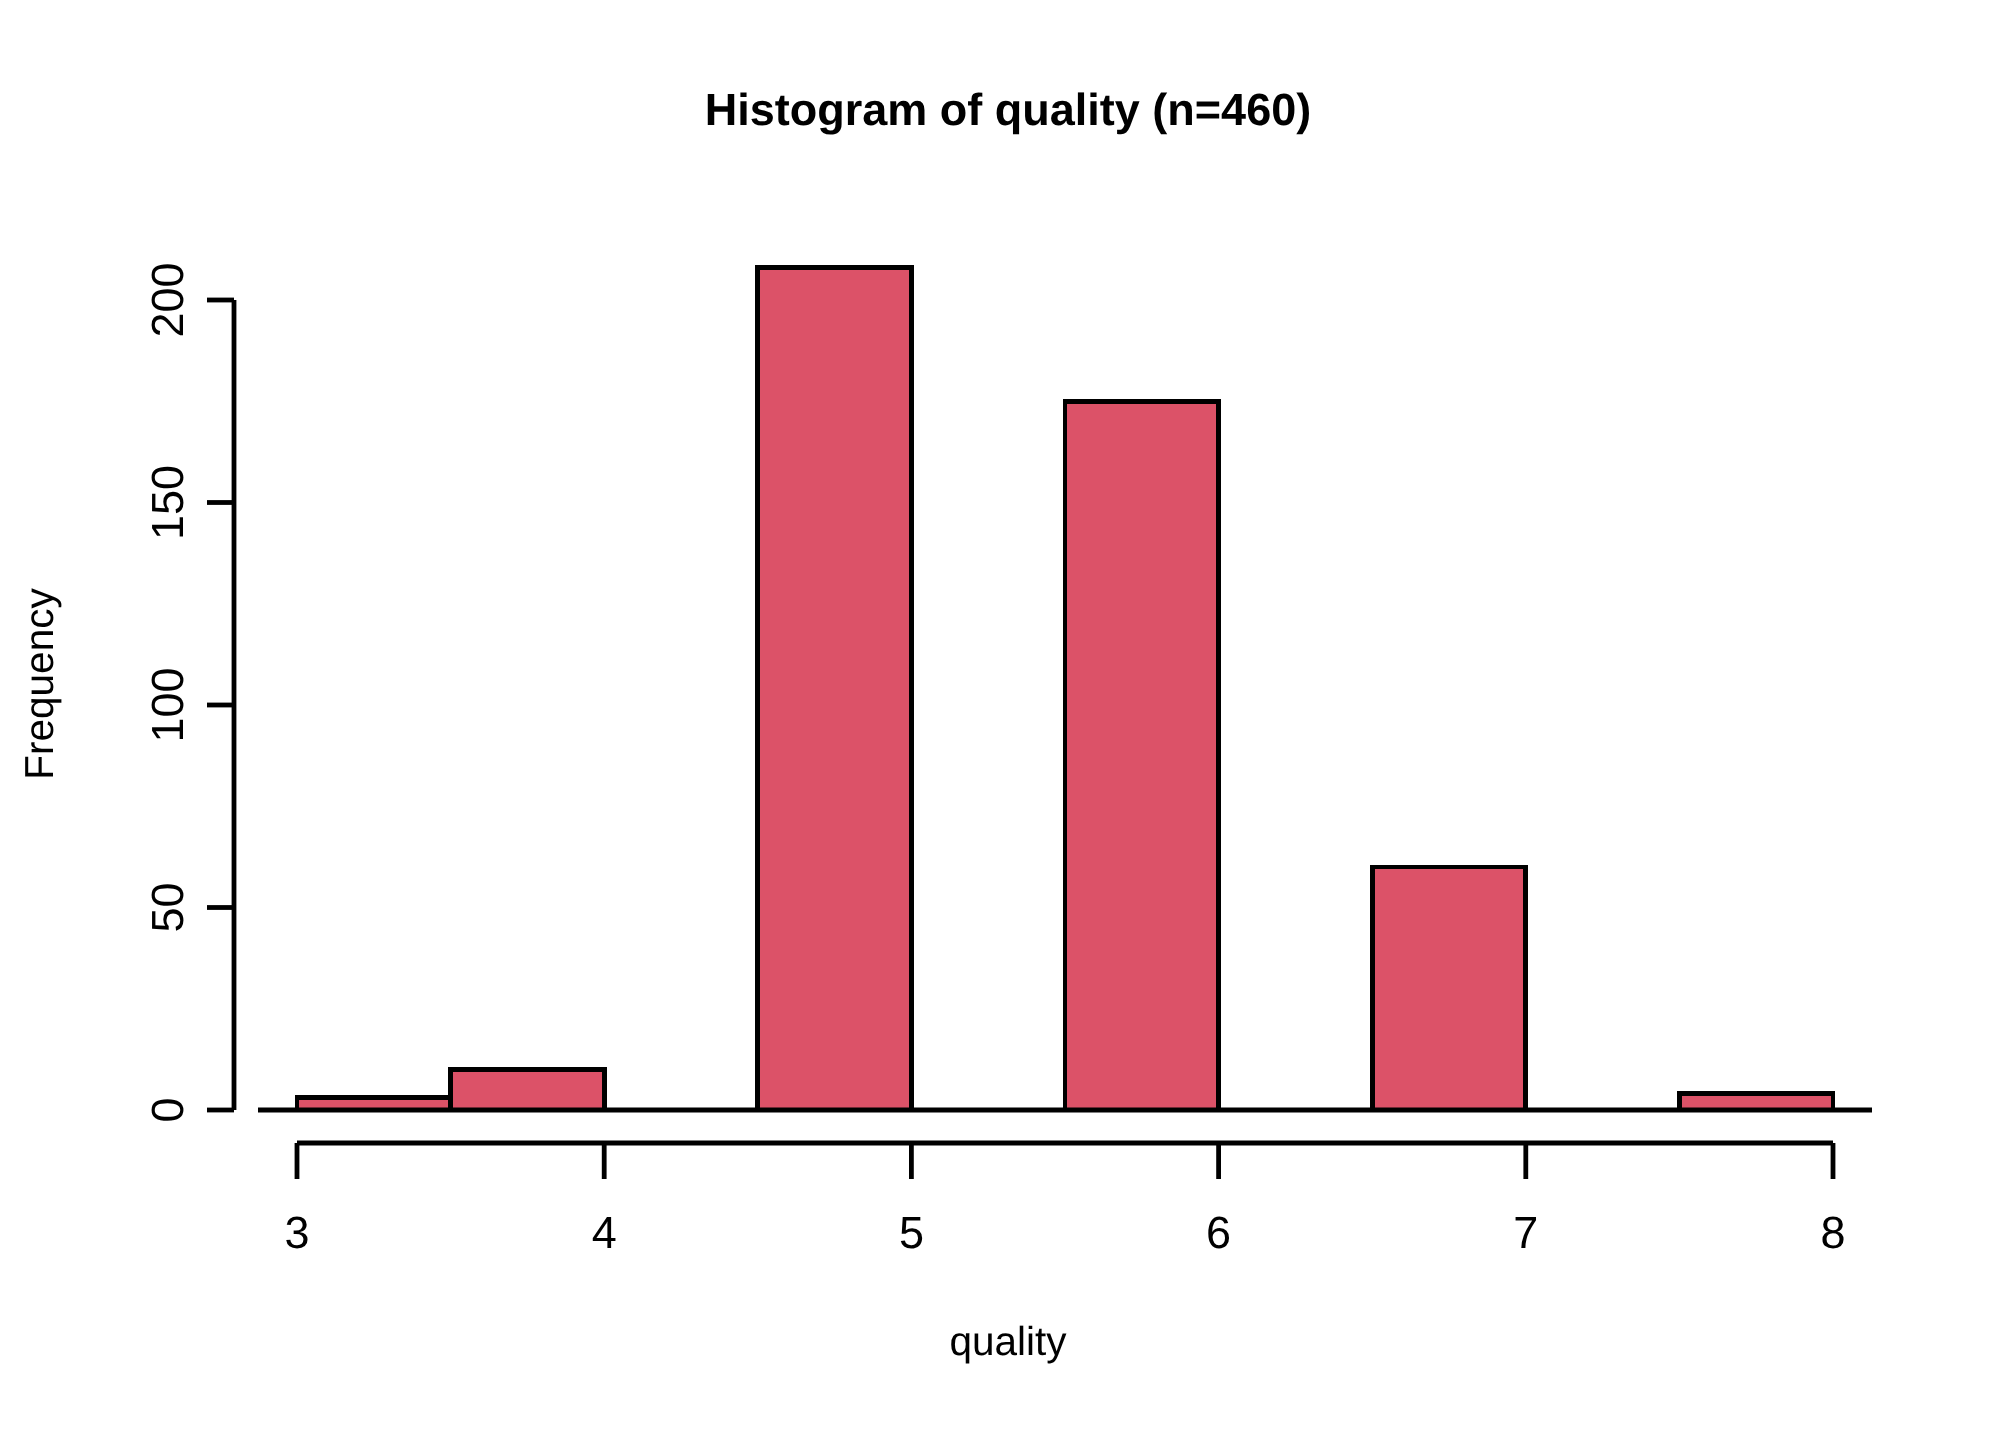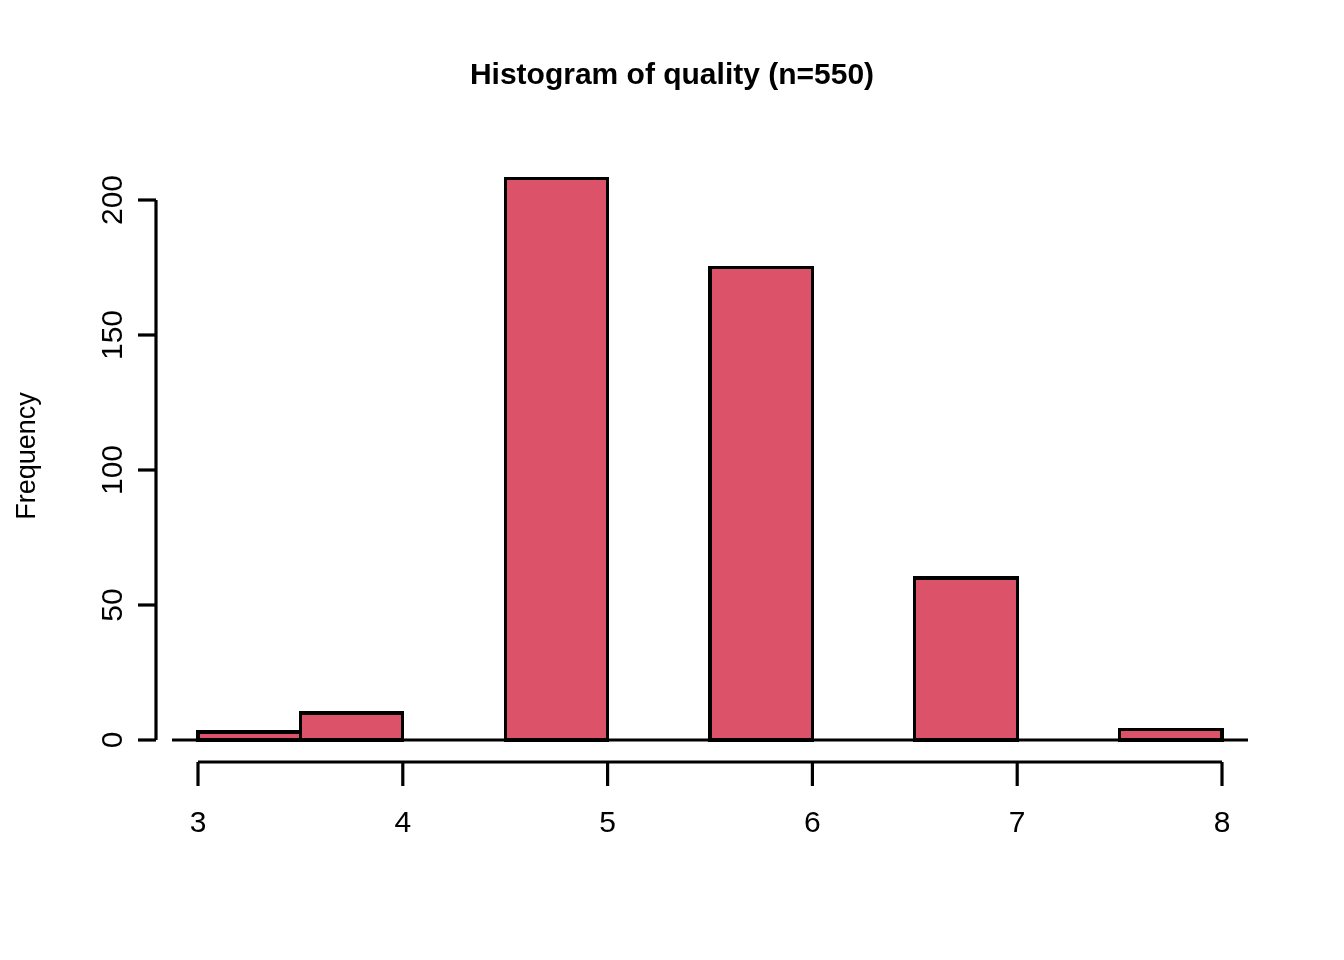--- a/index.html
+++ b/index.html
@@ -94,21 +94,21 @@
     font-size: 30px;
     fill: #000000;
     text-anchor: middle;
   }
 </style>
 </head>
 <body>
 
 <div id="plot-root">
 
-  <div class="plot-title">Histogram of quality (n=550)</div>
+  <div class="plot-title">Histogram of quality (n=460)</div>
 
   <svg id="chart-svg" viewBox="0 0 1344 960" width="1344" height="960" xmlns="http://www.w3.org/2000/svg">
 
     <g id="bars-group">
         <rect class="bar-rect" x="198" y="731.9" width="102.39999999999998" height="8.100000000000023" fill="#DC5268" stroke="#000000"></rect>
         <rect class="bar-rect" x="300.4" y="713" width="102.40000000000003" height="27" fill="#DC5268" stroke="#000000"></rect>
         <rect class="bar-rect" x="505.2" y="178.39999999999998" width="102.40000000000003" height="561.6" fill="#DC5268" stroke="#000000"></rect>
         <rect class="bar-rect" x="710" y="267.5" width="102.39999999999998" height="472.5" fill="#DC5268" stroke="#000000"></rect>
         <rect class="bar-rect" x="914.8" y="578" width="102.40000000000009" height="162" fill="#DC5268" stroke="#000000"></rect>
         <rect class="bar-rect" x="1119.6" y="729.2" width="102.40000000000009" height="10.799999999999955" fill="#DC5268" stroke="#000000"></rect>
@@ -144,16 +144,17 @@
     <g id="x-tick-labels">
         <text class="tick-text-x" x="198" y="832">3</text>
         <text class="tick-text-x" x="402.8" y="832">4</text>
         <text class="tick-text-x" x="607.6" y="832">5</text>
         <text class="tick-text-x" x="812.4" y="832">6</text>
         <text class="tick-text-x" x="1017.2" y="832">7</text>
         <text class="tick-text-x" x="1222" y="832">8</text>
       </g>
   </svg>
 
+  <div class="x-axis-label">quality</div>
 
   <div class="y-axis-label">Frequency</div>
 
 </div>
 
 </body></html>

